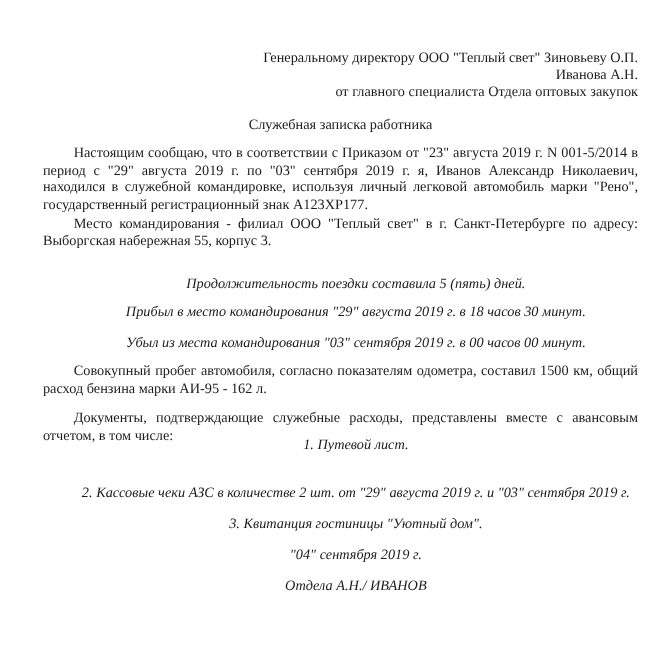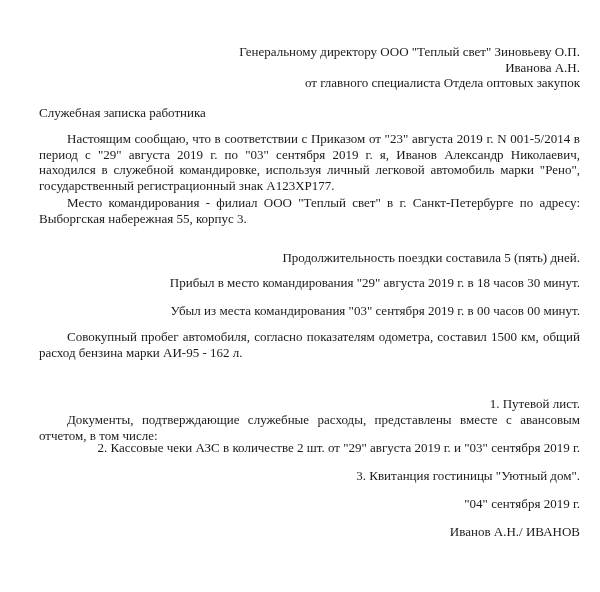--- a/index.html
+++ b/index.html
@@ -5,43 +5,43 @@
   html, body { margin: 0; padding: 0; background: #ffffff; }
   body { width: 600px; height: 592px; position: relative; overflow: hidden; }
   .page {
     position: absolute; left: 39px; top: 0; width: 541px;
     font-family: "Liberation Serif", "DejaVu Serif", serif;
     font-size: 13px; color: #1a1a1a; line-height: 15.6px;
   }
   .header { position: absolute; top: 44px; right: 0; width: 400px; text-align: right; }
   .header div { height: 15.6px; white-space: nowrap; }
   .underline-blue { text-decoration-color: #4a78c8; text-underline-offset: 2px; }
-  .title { position: absolute; top: 105px; left: 0; width: 541px; text-align: left; }
+  .title { position: absolute; top: 105px; left: 0; width: 541px; text-align: center; }
   .p { position: absolute; left: 0; width: 541px; text-align: justify; text-indent: 28px; }
-  .p.nojust { text-align: right; }
+  .p.nojust { text-align: center; font-style: italic; }
 </style>
 </head>
 <body>
 
 <div class="page">
   <div class="header">
     <div><span>Генеральному директору ООО "Теплый свет" Зиновьеву </span><span class="underline-blue">О.П.</span></div>
     <div>Иванова А.Н.</div>
     <div>от главного специалиста Отдела оптовых закупок</div>
   </div>
 
   <div class="title">Служебная записка работника</div>
 
   <div class="p" style="top:131px;">Настоящим сообщаю, что в соответствии с Приказом от "23" августа 2019 г. N 001-5/2014 в период с "29" августа 2019 г. по "03" сентября 2019 г. я, Иванов Александр Николаевич, находился в служебной командировке, используя личный легковой автомобиль марки "Рено", государственный регистрационный знак А123ХР177.</div>
   <div class="p" style="top:195px;">Место командирования - филиал ООО "Теплый свет" в г. Санкт-Петербурге по адресу: Выборгская набережная 55, корпус 3.</div>
   <div class="p nojust" style="top:250px;">Продолжительность поездки составила 5 (пять) дней.</div>
   <div class="p nojust" style="top:275px;">Прибыл в место командирования "29" августа 2019 г. в 18 часов 30 минут.</div>
   <div class="p nojust" style="top:303px;">Убыл из места командирования "03" сентября 2019 г. в 00 часов 00 минут.</div>
   <div class="p" style="top:329px;">Совокупный пробег автомобиля, согласно показателям одометра, составил 1500 км, общий расход бензина марки АИ-95 - 162 л.</div>
-  <div class="p" style="top:372px;margin-top:40px;">Документы, подтверждающие служебные расходы, представлены вместе с авансовым отчетом, в том числе:</div>
+  <div class="p" style="top:372px;">Документы, подтверждающие служебные расходы, представлены вместе с авансовым отчетом, в том числе:</div>
 
   <div class="p nojust" style="top:396px;">1. Путевой лист.</div>
   <div class="p nojust" style="top:440px;">2. Кассовые чеки АЗС в количестве 2 шт. от "29" августа 2019 г. и "03" сентября 2019 г.</div>
   <div class="p nojust" style="top:468px;">3. Квитанция гостиницы "Уютный дом".</div>
 
   <div class="p nojust" style="top:496px;">"04" сентября 2019 г.</div>
-  <div class="p nojust" style="top:524px;">Иванов А.Н./ ИВАНОВ</div>
+  <div class="p nojust" style="top:524px;">Отдела А.Н./ ИВАНОВ</div>
 </div>
 
 </body></html>

